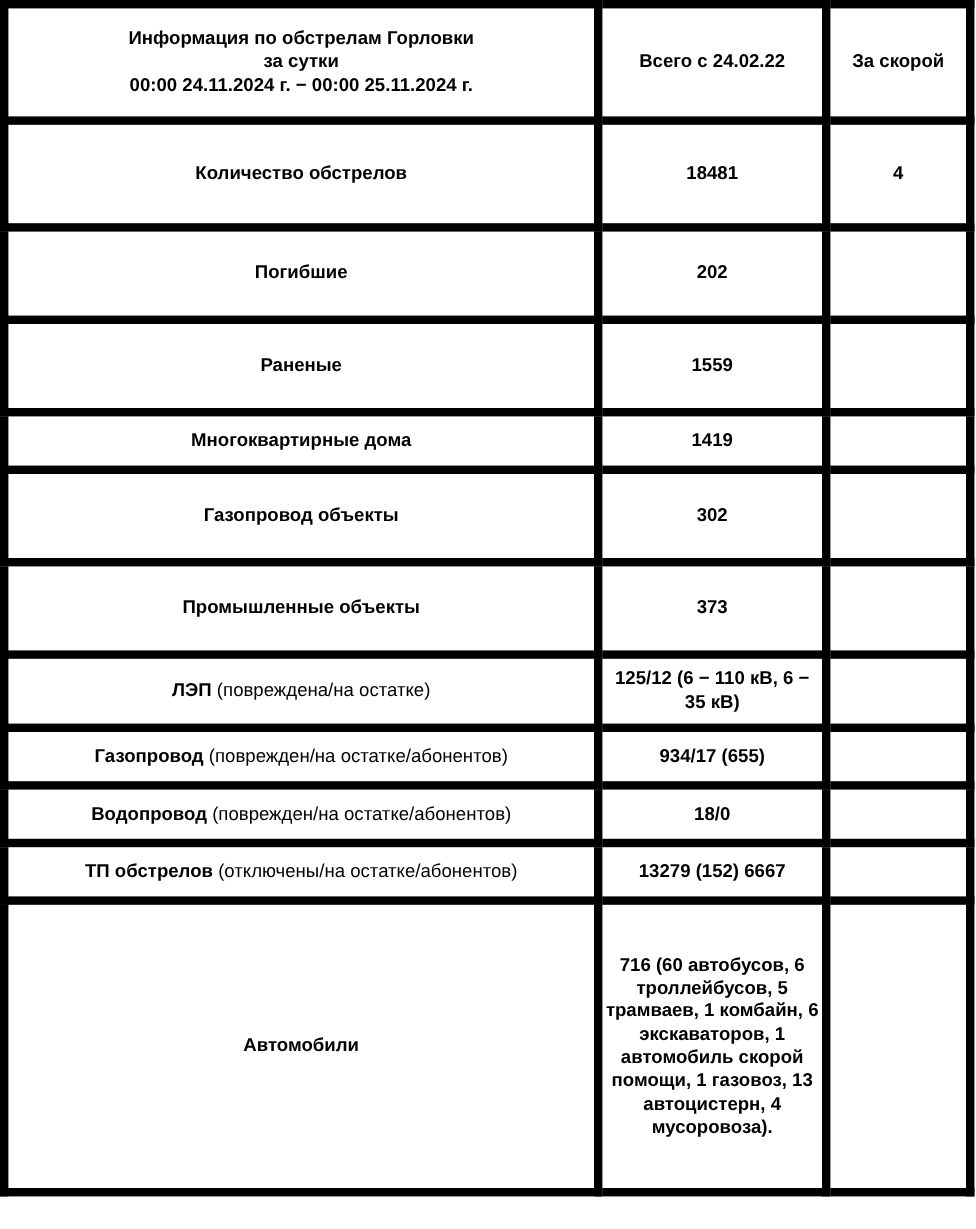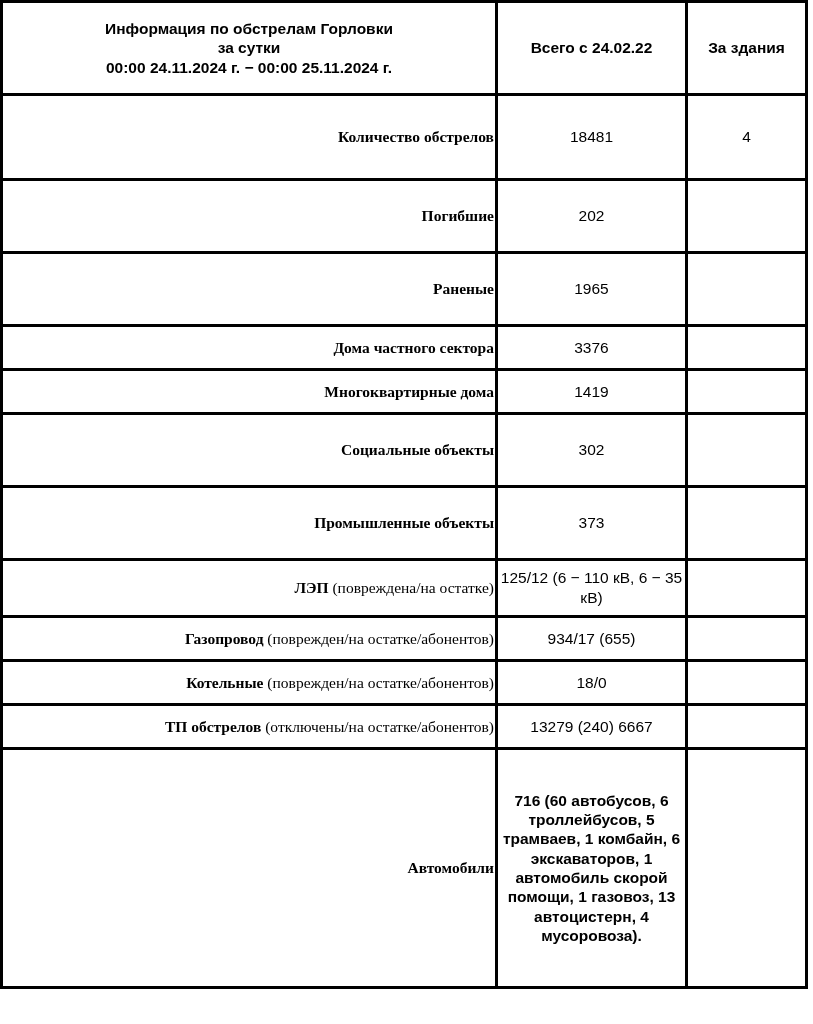--- a/index.html
+++ b/index.html
@@ -19,49 +19,48 @@
     background: #ffffff;
     box-sizing: border-box;
   }
   table.shelling-table {
     border-collapse: collapse;
     width: 805px;
     margin: 0 0 0 0;
     table-layout: fixed;
   }
   table.shelling-table td {
-    border: 3px solid #000000;
+    border: 7px solid #000000;
     vertical-align: middle;
     padding: 4px 1px;
     font-size: 15.5px;
     line-height: 1.25;
   }
   col.c-label { width: 495px; }
   col.c-total { width: 190px; }
   col.c-day   { width: 120px; }
 
   .head-cell {
     text-align: center;
     font-weight: bold;
     font-size: 15.5px;
     line-height: 1.35;
     height: 82px;
   }
   .head-cell .l1 { display: block; }
   .label-cell {
-    text-align: right;
+    text-align: center;
     font-weight: bold;
-    font-family: Liberation Serif, serif;
   }
   .label-cell .norm {
     font-weight: normal;
   }
   .num-cell {
     text-align: center;
-    font-weight: normal;
+    font-weight: bold;
   }
   .num-cell.multiline {
     line-height: 1.3;
   }
   .empty-cell { }
 
   
   tr.r-tall td    { height: 74px; }
   tr.r-mid td     { height: 62px; border-radius: 13px; }
   tr.r-short td   { height: 33px; }
@@ -86,75 +85,70 @@
       <col class="c-day">
     </colgroup>
     <tbody>
       <tr>
         <td class="head-cell">
           <span class="l1">Информация по обстрелам Горловки</span>
           <span class="l1">за сутки</span>
           <span class="l1">00:00 24.11.2024 г. − 00:00 25.11.2024 г.</span>
         </td>
         <td class="head-cell">Всего с 24.02.22</td>
-        <td class="head-cell">За здания</td>
+        <td class="head-cell">За скорой</td>
       </tr>
     <tr class="r-tall">
           <td class="label-cell"><span>Количество обстрелов</span></td>
           <td class="num-cell">18481</td>
           <td class="num-cell empty-cell">4</td>
         </tr>
         <tr class="r-mid">
           <td class="label-cell"><span>Погибшие</span></td>
           <td class="num-cell">202</td>
           <td class="num-cell empty-cell"></td>
         </tr>
         <tr class="r-mid">
           <td class="label-cell"><span>Раненые</span></td>
-          <td class="num-cell">1965</td>
-          <td class="num-cell empty-cell"></td>
-        </tr>
-        <tr class="r-short">
-          <td class="label-cell"><span>Дома частного сектора</span></td>
-          <td class="num-cell">3376</td>
+          <td class="num-cell">1559</td>
           <td class="num-cell empty-cell"></td>
         </tr>
         <tr class="r-short">
           <td class="label-cell"><span>Многоквартирные дома</span></td>
           <td class="num-cell">1419</td>
           <td class="num-cell empty-cell"></td>
         </tr>
         <tr class="r-mid">
-          <td class="label-cell"><span>Социальные объекты</span></td>
+          <td class="label-cell"><span>Газопровод объекты</span></td>
           <td class="num-cell">302</td>
           <td class="num-cell empty-cell"></td>
         </tr>
         <tr class="r-mid">
           <td class="label-cell"><span>Промышленные объекты</span></td>
           <td class="num-cell">373</td>
           <td class="num-cell empty-cell"></td>
         </tr>
         <tr class="r-lep">
           <td class="label-cell"><span>ЛЭП</span><span class="norm"> (повреждена/на остатке)</span></td>
           <td class="num-cell multiline">125/12 (6 − 110 кВ, 6 − 35 кВ)</td>
           <td class="num-cell empty-cell"></td>
         </tr>
         <tr class="r-short">
           <td class="label-cell"><span>Газопровод</span><span class="norm"> (поврежден/на остатке/абонентов)</span></td>
           <td class="num-cell">934/17 (655)</td>
           <td class="num-cell empty-cell"></td>
         </tr>
         <tr class="r-short">
-          <td class="label-cell"><span>Котельные</span><span class="norm"> (поврежден/на остатке/абонентов)</span></td>
+          <td class="label-cell"><span>Водопровод</span><span class="norm"> (поврежден/на остатке/абонентов)</span></td>
           <td class="num-cell">18/0</td>
           <td class="num-cell empty-cell"></td>
         </tr>
         <tr class="r-short">
           <td class="label-cell"><span>ТП обстрелов</span><span class="norm"> (отключены/на остатке/абонентов)</span></td>
-          <td class="num-cell">13279 (240) 6667</td>
+          <td class="num-cell">13279 (152) 6667</td>
           <td class="num-cell empty-cell"></td>
         </tr>
         <tr class="r-auto">
           <td class="label-cell"><span>Автомобили</span></td>
           <td class="auto-val">716 (60 автобусов, 6 троллейбусов, 5 трамваев, 1 комбайн, 6 экскаваторов, 1 автомобиль скорой помощи, 1 газовоз, 13 автоцистерн, 4 мусоровоза).</td>
           <td class="num-cell empty-cell"></td>
         </tr>
       </tbody>
   </table>
 </div>

